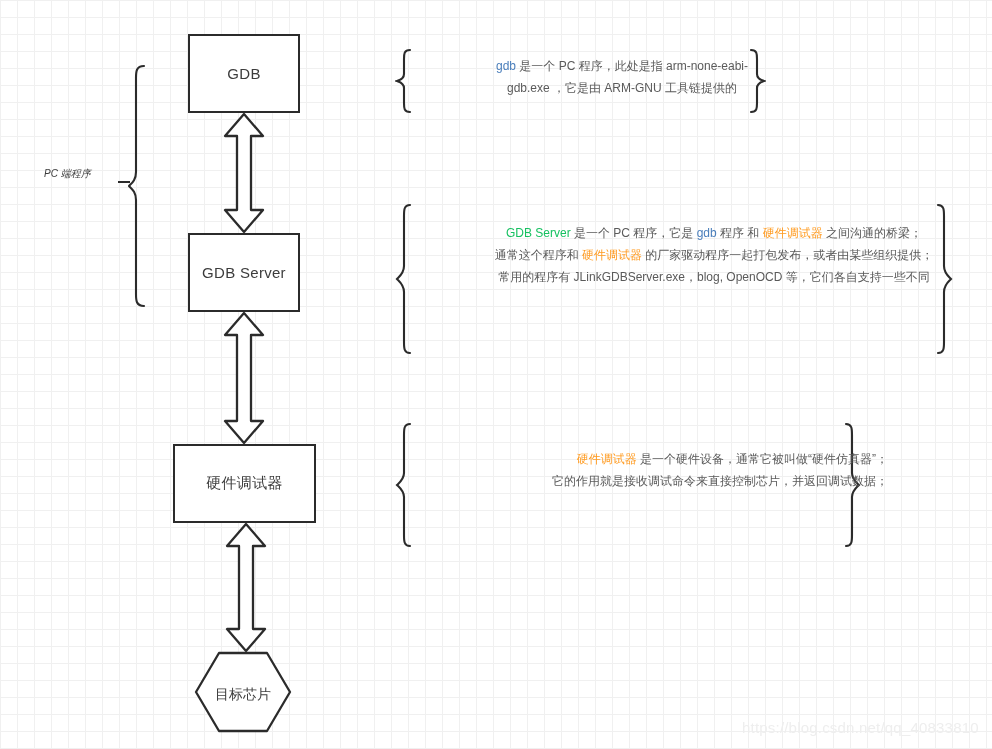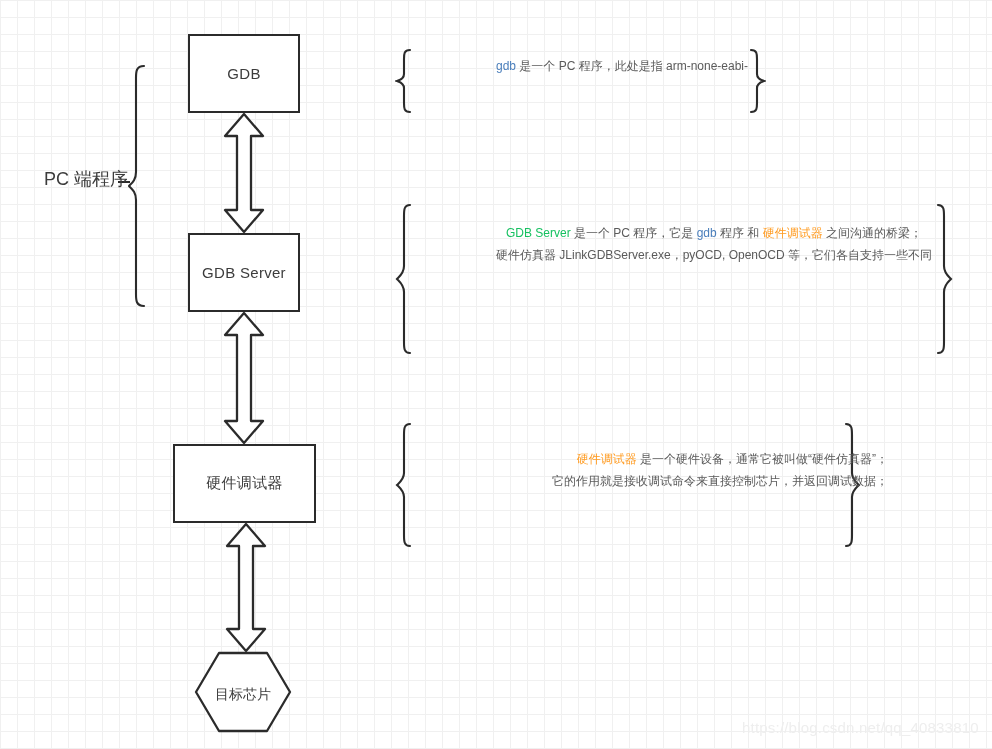--- a/index.html
+++ b/index.html
@@ -86,23 +86,24 @@
   #brace-l2      { left: 395px; top: 203px; }
   #brace-r2      { left: 935px; top: 203px; }
   #brace-l3      { left: 395px; top: 422px; }
   #brace-r3      { left: 843px; top: 422px; }
 
   
   #label-pc-programs {
     position: absolute;
     left: 44px;
     top: 167px;
-    font-size: 18px;
+    font-size: 10px;
     color: #3c3c3c;
     white-space: nowrap;
+    font-style: italic;
   }
   #label-pc-tick {
     position: absolute;
     left: 118px;
     top: 181px;
     width: 12px;
     height: 2px;
     background: #2b2b2b;
   }
 
@@ -192,35 +193,37 @@
       <path d="M15 2 C9 2 9 6 9 11 L9 26 C9 31 5 32 2 33 C5 34 9 35 9 40 L9 55 C9 60 9 64 15 64" stroke="#2b2b2b" stroke-width="2.1" stroke-linecap="round" fill="none"></path>
     </svg>
   </div>
   <div class="brace" id="brace-r1">
     <svg width="18" height="66" viewBox="0 0 18 66" fill="none">
       <path d="M3 2 C9 2 9 6 9 11 L9 26 C9 31 13 32 16 33 C13 34 9 35 9 40 L9 55 C9 60 9 64 3 64" stroke="#2b2b2b" stroke-width="2.1" stroke-linecap="round" fill="none"></path>
     </svg>
   </div>
   <div class="annot" id="annot-gdb">
       <span class="ln"><span class="kw-gdb">gdb</span><span> 是一个 PC 程序，此处是指 arm-none-eabi-</span></span>
+      <span class="ln"><span>gdb.exe ，它是由 ARM-GNU 工具链提供的</span></span>
     </div>
 
   <div class="brace" id="brace-l2">
     <svg width="18" height="152" viewBox="0 0 18 152" fill="none">
       <path d="M15 2 C9 2 9 7 9 13 L9 63 C9 70 5 73 2 76 C5 79 9 82 9 89 L9 139 C9 145 9 150 15 150" stroke="#2b2b2b" stroke-width="2.1" stroke-linecap="round" fill="none"></path>
     </svg>
   </div>
   <div class="brace" id="brace-r2">
     <svg width="18" height="152" viewBox="0 0 18 152" fill="none">
       <path d="M3 2 C9 2 9 7 9 13 L9 63 C9 70 13 73 16 76 C13 79 9 82 9 89 L9 139 C9 145 9 150 3 150" stroke="#2b2b2b" stroke-width="2.1" stroke-linecap="round" fill="none"></path>
     </svg>
   </div>
   <div class="annot" id="annot-gdbserver">
       <span class="ln"><span class="kw-srv">GDB Server</span><span> 是一个 PC 程序，它是 </span><span class="kw-gdb">gdb</span><span> 程序 和 </span><span class="kw-hw">硬件调试器</span><span> 之间沟通的桥梁；</span></span>
-      <span class="ln"><span>硬件仿真器 JLinkGDBServer.exe，pyOCD, OpenOCD 等，它们各自支持一些不同</span></span>
+      <span class="ln"><span>通常这个程序和 </span><span class="kw-hw">硬件调试器</span><span> 的厂家驱动程序一起打包发布，或者由某些组织提供；</span></span>
+      <span class="ln"><span>常用的程序有 JLinkGDBServer.exe，blog, OpenOCD 等，它们各自支持一些不同</span></span>
     </div>
 
   <div class="brace" id="brace-l3">
     <svg width="18" height="126" viewBox="0 0 18 126" fill="none">
       <path d="M15 2 C9 2 9 7 9 13 L9 51 C9 57 5 60 2 63 C5 66 9 69 9 75 L9 113 C9 119 9 124 15 124" stroke="#2b2b2b" stroke-width="2.1" stroke-linecap="round" fill="none"></path>
     </svg>
   </div>
   <div class="brace" id="brace-r3">
     <svg width="18" height="126" viewBox="0 0 18 126" fill="none">
       <path d="M3 2 C9 2 9 7 9 13 L9 51 C9 57 13 60 16 63 C13 66 9 69 9 75 L9 113 C9 119 9 124 3 124" stroke="#2b2b2b" stroke-width="2.1" stroke-linecap="round" fill="none"></path>

